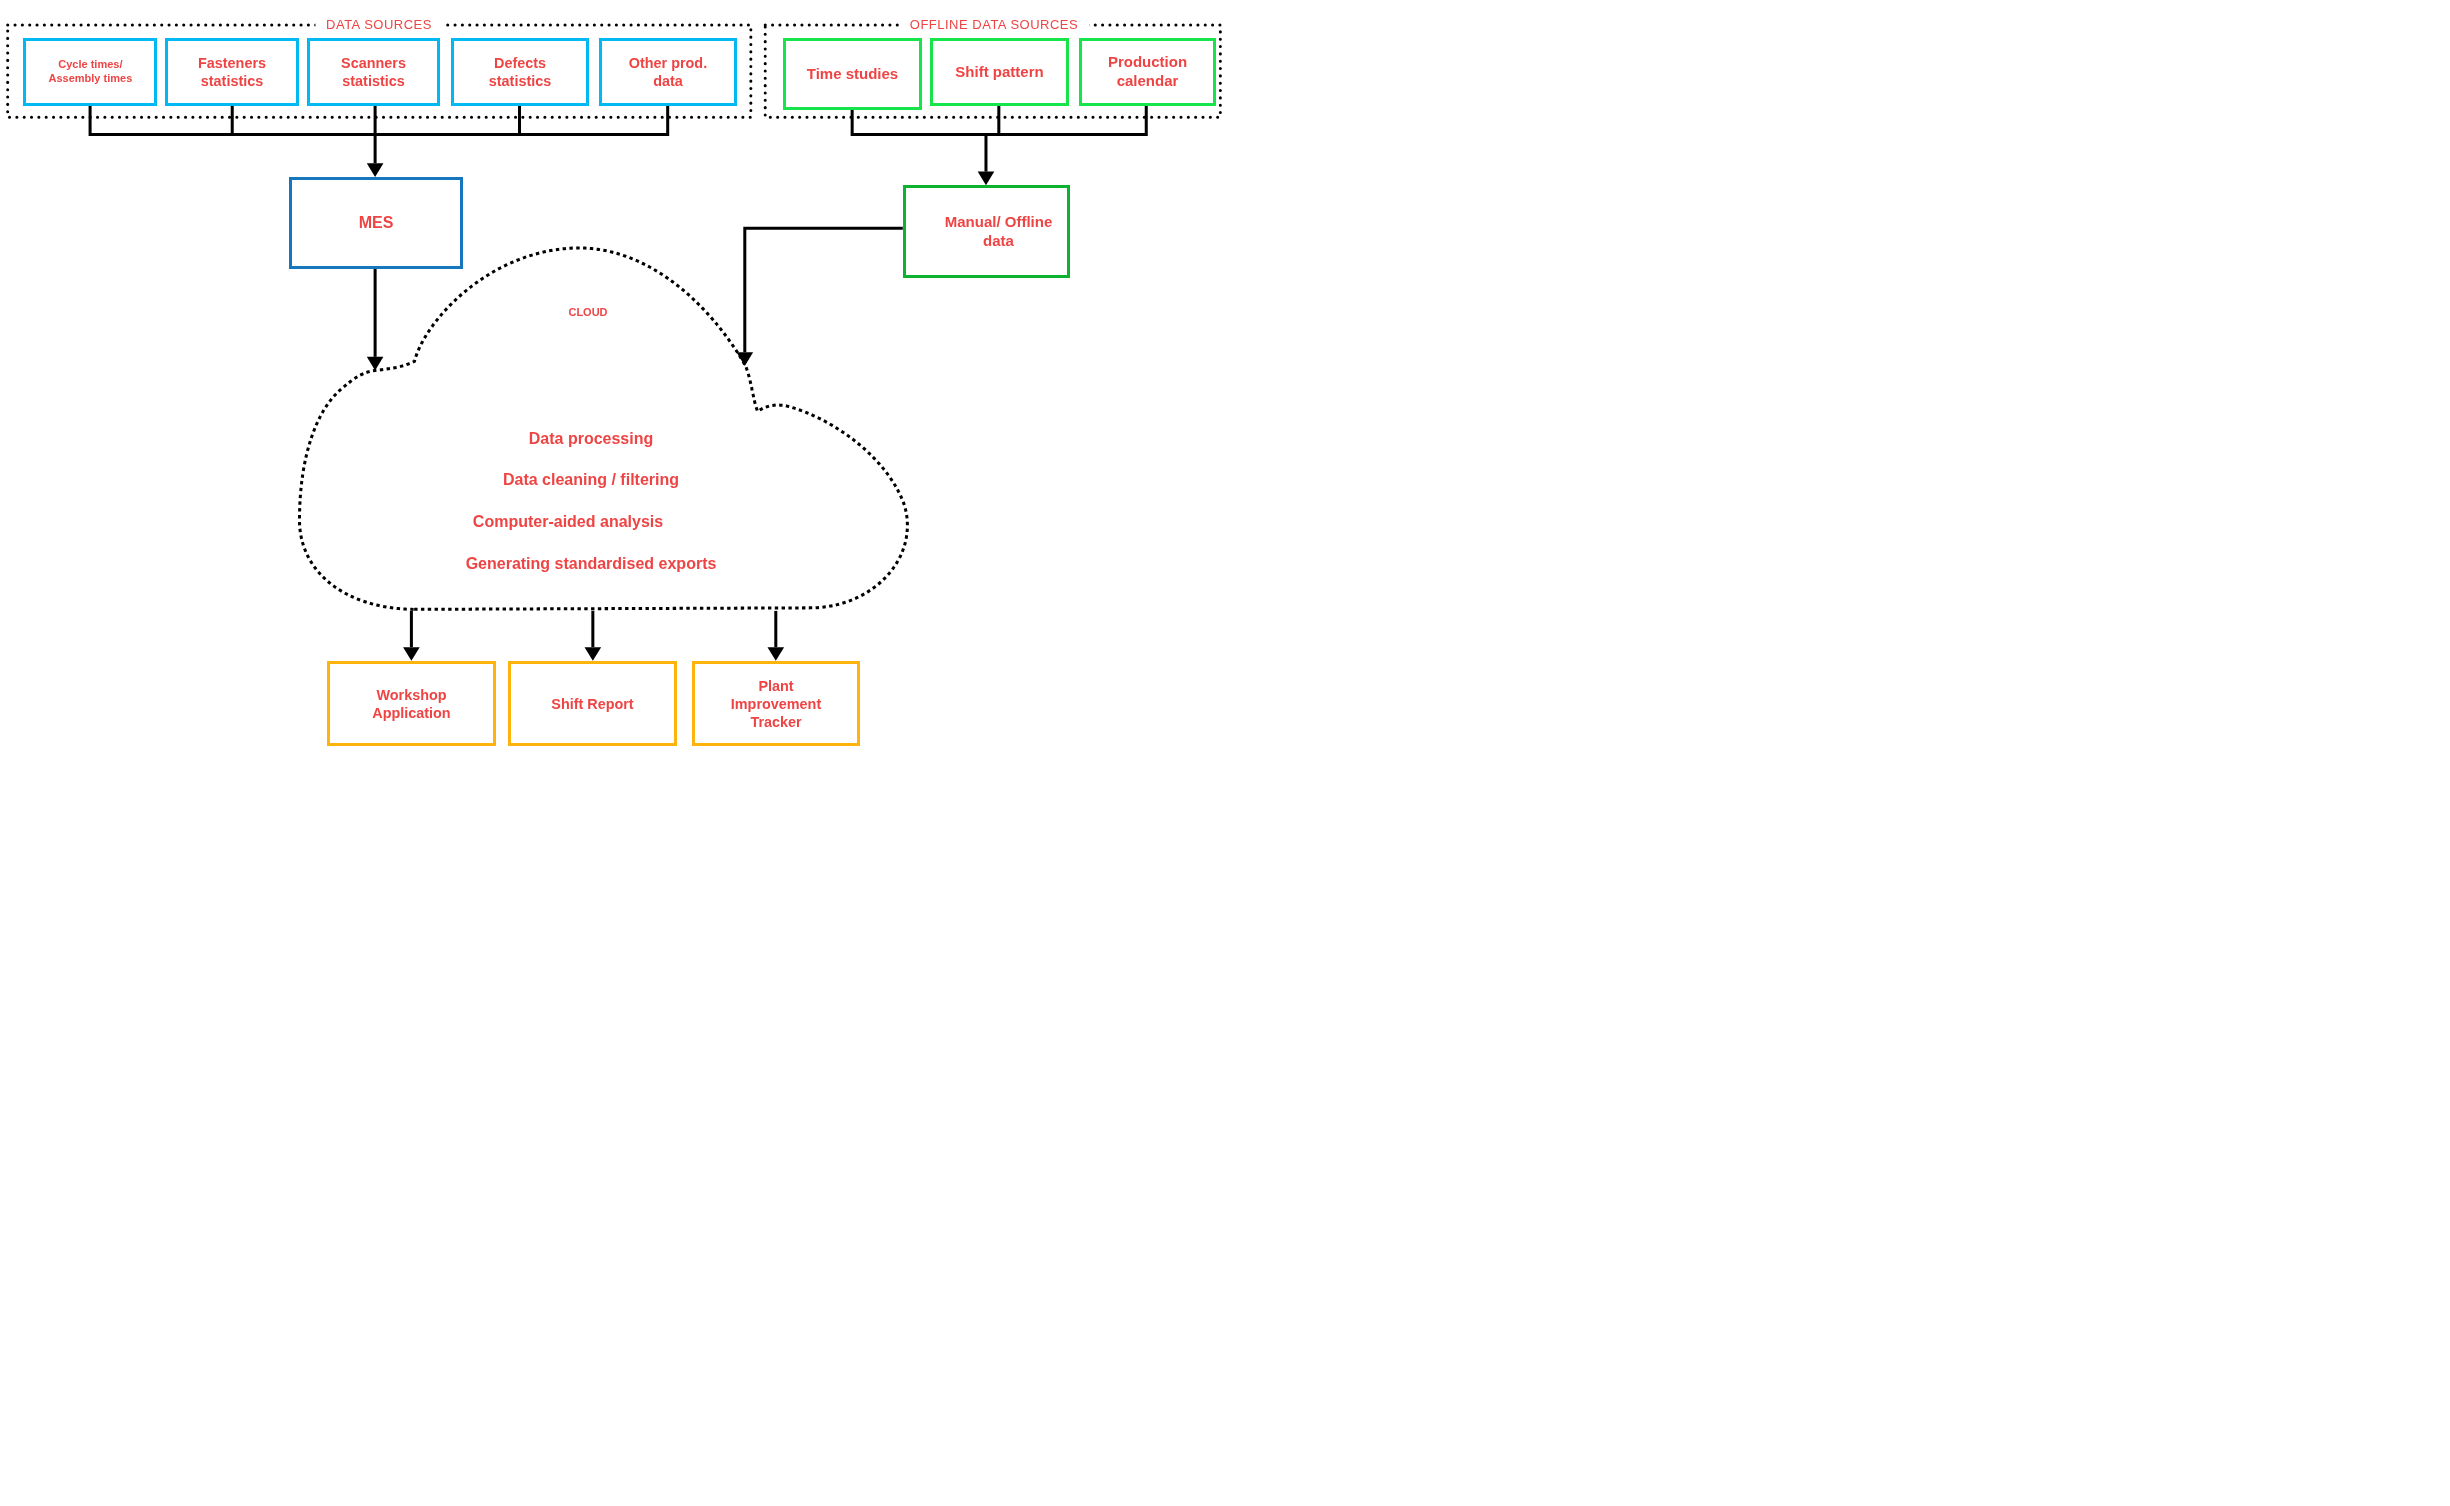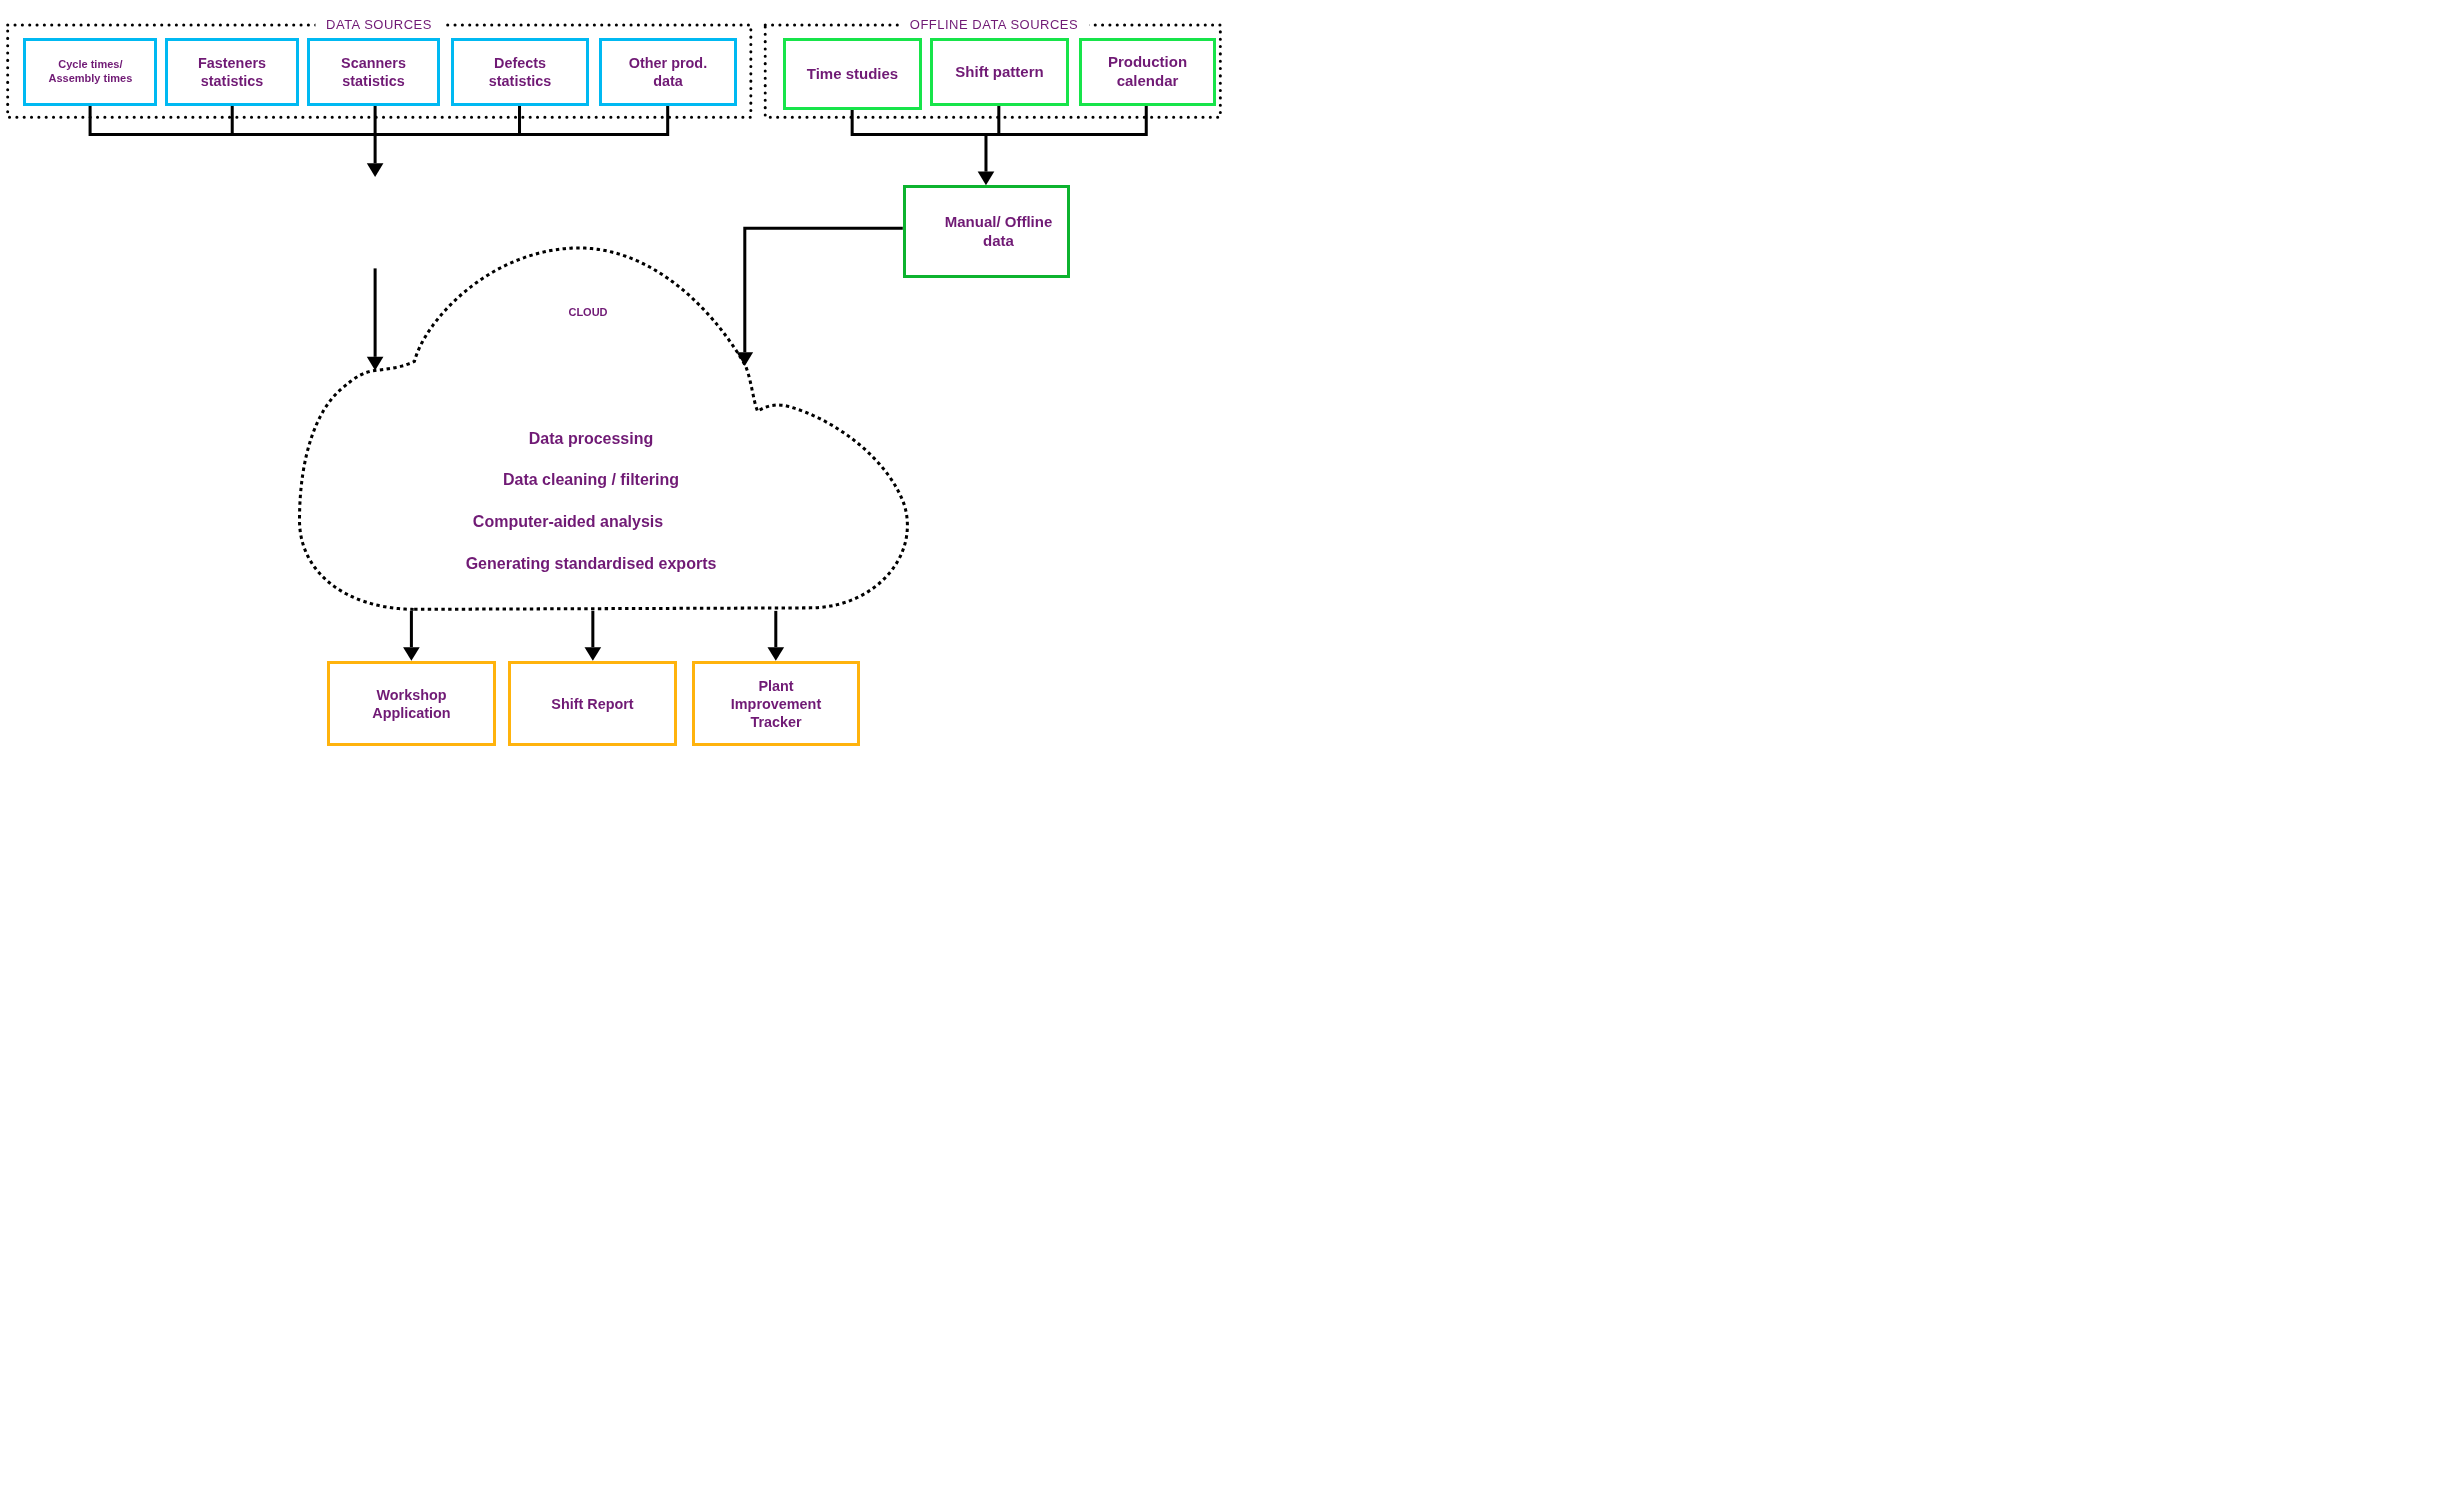--- a/index.html
+++ b/index.html
@@ -1,21 +1,21 @@
 <!DOCTYPE html>
 <html style="font-size:12px"><head>
 <meta charset="utf-8">
 <style>
   html,body{margin:0;padding:0;background:#fff;}
   .canvas{
     position:relative;
     width:1225px;height:753px;
     background:#fff;
     font-family:"Liberation Sans", sans-serif;
-    color:#701a75;
+    color:#ef4444;
     overflow:hidden;
   }
   svg.wires{position:absolute;left:0;top:0;}
   .dotrect{fill:none;stroke:#000;stroke-width:4;stroke-dasharray:0.1 9.6;stroke-linecap:round;}
   .cloudpath{fill:none;stroke:#000;stroke-width:4;stroke-dasharray:0.5 8.5;stroke-linecap:square;}
   .wire{fill:none;stroke:#000;stroke-width:4;}
   .head{fill:#000;stroke:none;}
   .zone-label{
     position:absolute;transform:translateX(-50%);
     background:#fff;padding:0 10.6px;height:18px;line-height:18px;
@@ -101,20 +101,21 @@
   <div class="box src" style="left:451px;top:38px;width:138px;height:68px;">Defects
 statistics</div>
   <div class="box src" style="left:599px;top:38px;width:138px;height:68px;">Other prod.
 data</div>
 
   <div class="box off" style="left:783px;top:38px;width:139px;height:72px;">Time studies</div>
   <div class="box off" style="left:930px;top:38px;width:139px;height:68px;">Shift pattern</div>
   <div class="box off" style="left:1079px;top:38px;width:137px;height:68px;">Production
 calendar</div>
 
+  <div class="box mes" style="left:289px;top:177px;width:174px;height:92px;">MES</div>
 
   <div class="box man" style="left:903px;top:185px;width:167px;height:93px;">Manual/ Offline
 data</div>
 
   <div class="cloud-title" style="left:588px;top:306px;">CLOUD</div>
   <div class="cloud-row" style="left:591px;top:439px;">Data processing</div>
   <div class="cloud-row" style="left:591px;top:480px;">Data cleaning / filtering</div>
   <div class="cloud-row" style="left:568px;top:522px;">Computer-aided analysis</div>
   <div class="cloud-row" style="left:591px;top:564px;">Generating standardised exports</div>
 

